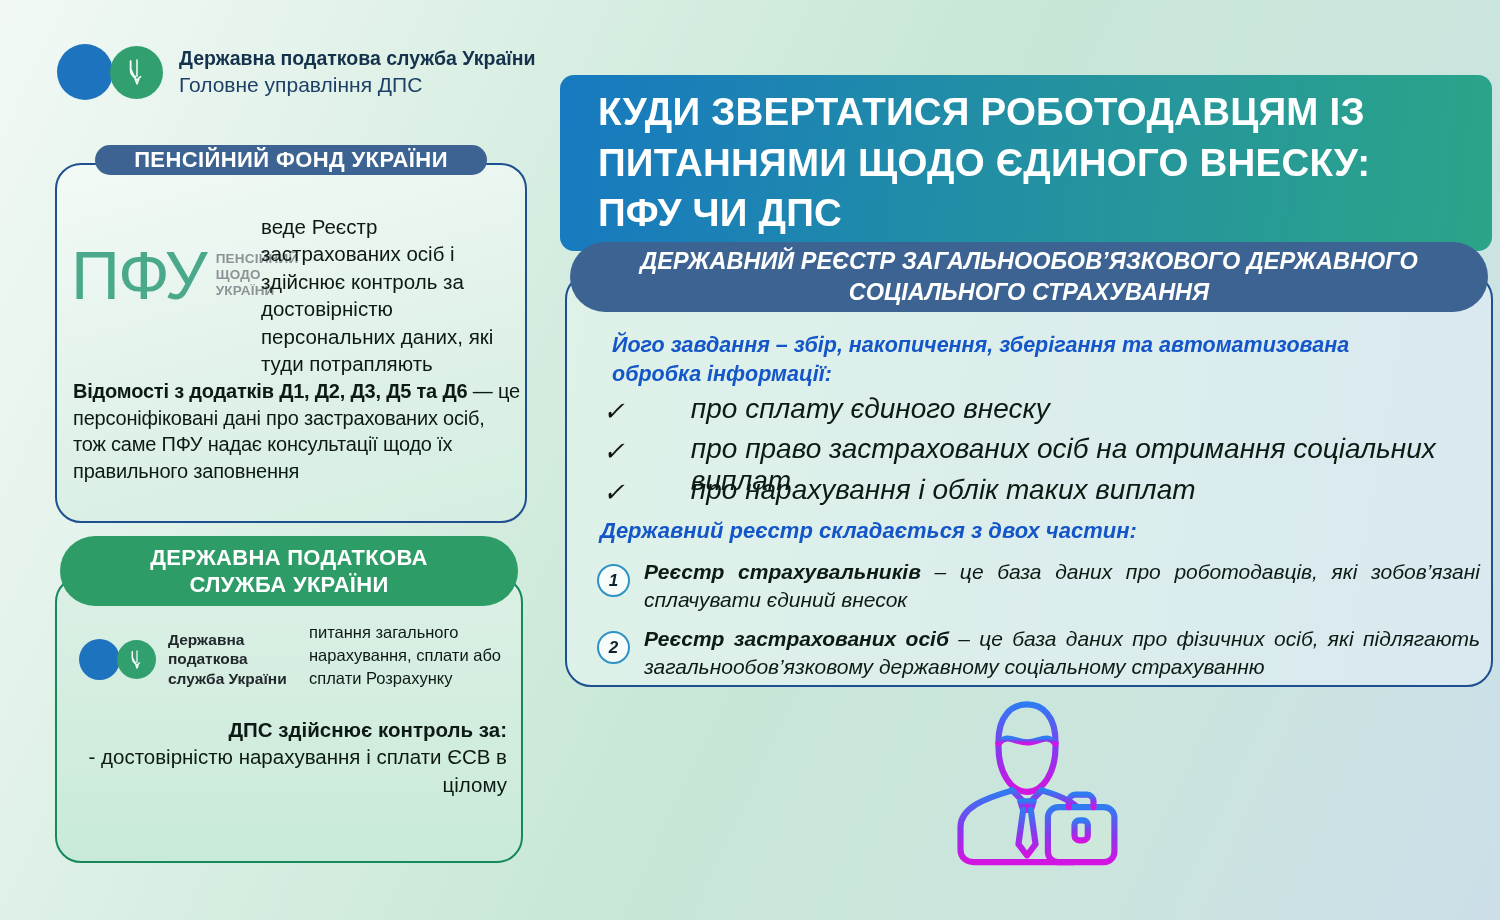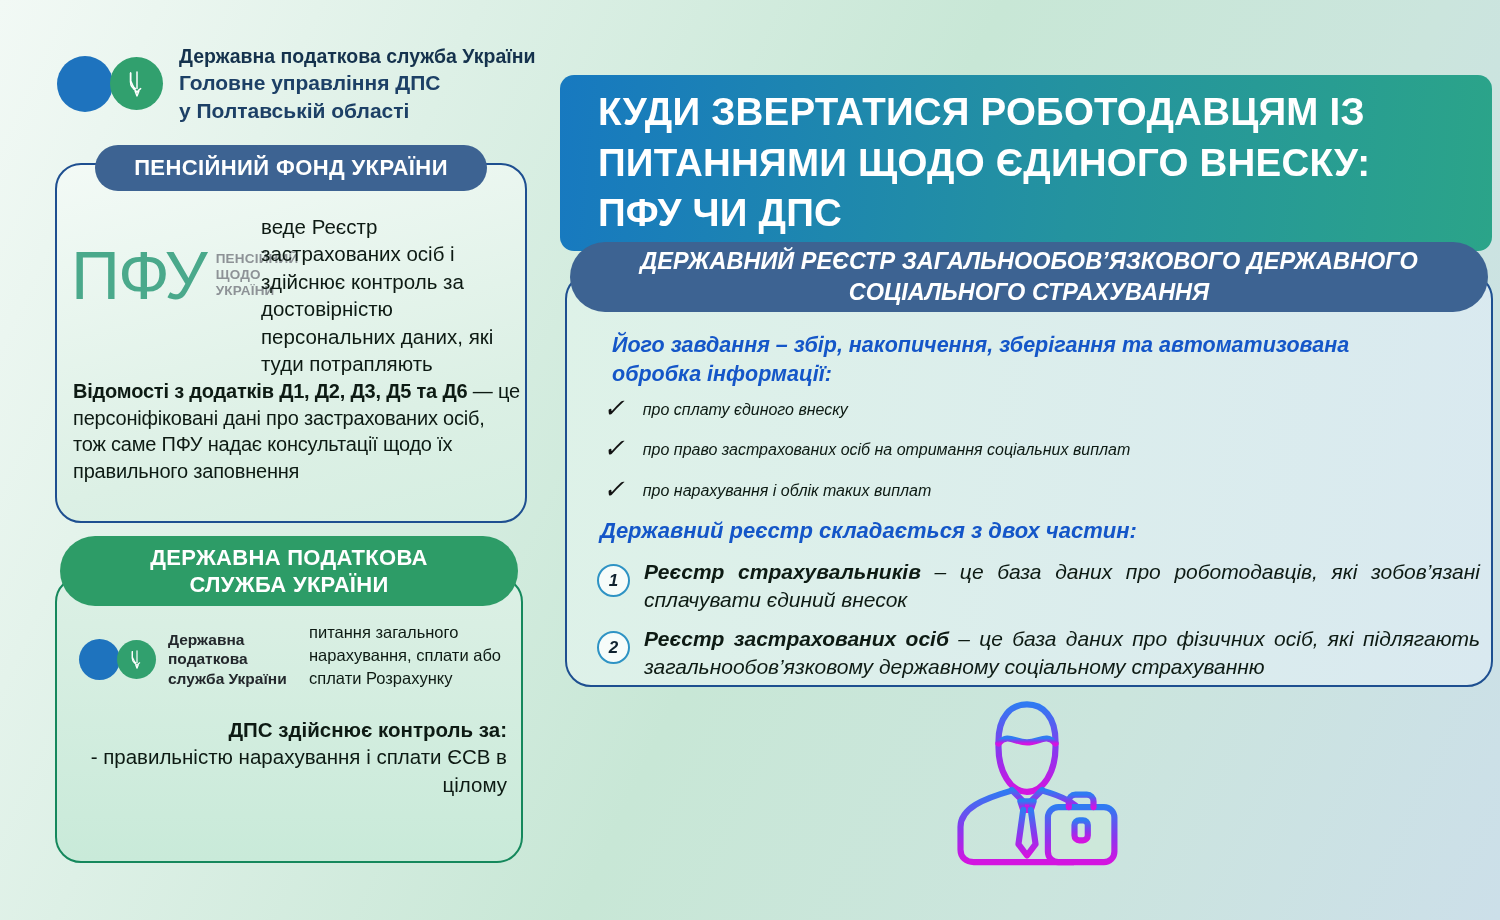--- a/index.html
+++ b/index.html
@@ -11,27 +11,27 @@
   
   .brand{position:absolute;left:57px;top:44px;display:flex;align-items:center;gap:16px;}
   .brand-circles{display:flex;align-items:center;}
   .circle{border-radius:50%;}
   .circle.blue{width:56px;height:56px;background:#1e73be;}
   .circle.green{width:53px;height:53px;background:#31a06e;margin-left:-3px;display:flex;align-items:center;justify-content:center;}
   .circle.green.small{width:39px;height:39px;}
   .circle.blue.small{width:41px;height:41px;}
   .brand-text{line-height:1.3;}
   .brand-line1{font-size:19.5px;font-weight:bold;color:#15324d;}
-  .brand-line2,.brand-line3{font-size:21px;font-weight:bold;color:#1d4066;}
+  .brand-line2,.brand-line3{font-size:21px;font-weight:normal;color:#1d4066;}
   
   .card{position:absolute;border:2.5px solid #1e4f90;border-radius:26px;}
   .card.pfu{left:55px;top:163px;width:468px;height:356px;background:linear-gradient(165deg,#f3faf6 0%,#dcf0e5 70%,#d5eee1 100%);}
   .card.dps{left:55px;top:576px;width:464px;height:283px;border-color:#15885c;background:linear-gradient(180deg,#dcf0e5 0%,#c9ead9 100%);}
   .pill{position:absolute;display:flex;align-items:center;justify-content:center;text-align:center;color:#fff;font-weight:bold;border-radius:35px;}
-  .pill.pfu-h{left:38px;right:38px;top:-20px;height:46px;background:#3d6392;font-size:22px;letter-spacing:.4px;align-items:center;}
+  .pill.pfu-h{left:38px;right:38px;top:-20px;height:30px;background:#3d6392;font-size:22px;letter-spacing:.4px;align-items:center;}
   .pill.dps-h{left:3px;right:3px;top:-42px;height:70px;background:#2d9c67;font-size:22px;line-height:1.25;letter-spacing:.3px;}
   .pill.reg-h{left:3px;right:3px;top:-33px;height:70px;background:#3d6392;font-size:23.5px;line-height:1.3;}
   .pill.reg-h .pill-inner{width:820px;}
   .pill.dps-h .pill-inner{width:360px;}
   .pfu-logo{position:absolute;left:14px;top:76px;display:flex;align-items:center;gap:10px;}
   .pfu-mark{font-size:68px;font-weight:400;color:#4aa98b;letter-spacing:-2px;line-height:1;}
   .pfu-caption{font-size:13.5px;font-weight:bold;color:#8d9296;line-height:1.2;letter-spacing:.2px;}
   .pfu-intro{position:absolute;left:204px;top:48px;width:258px;font-size:20.5px;color:#0d1a13;line-height:1.34;}
   .pfu-note{position:absolute;left:16px;top:213px;width:448px;font-size:20px;color:#0d1a13;line-height:1.33;letter-spacing:-.2px;}
   .b{font-weight:bold;}
@@ -44,21 +44,21 @@
     background:linear-gradient(95deg,#1779c0 0%,#24939f 55%,#2ba489 100%);
     display:flex;align-items:center;margin-top:35px;}
   .banner-title{padding:6px 38px;color:#fff;font-weight:800;font-size:38.5px;line-height:1.32;letter-spacing:.2px;}
   .card.registry{left:565px;top:273px;width:924px;height:410px;background:linear-gradient(100deg,#def2e8 0%,#d9e9f0 100%);font-style:italic;}
   .reg-intro{position:absolute;left:33px;top:56px;width:820px;font-size:21.5px;font-weight:bold;color:#1456c8;line-height:1.35;margin-left:12px;}
   .check-row{position:absolute;left:36px;display:flex;align-items:baseline;gap:18px;}
   .check-row.c0{top:118px;}
   .check-row.c1{top:158px;}
   .check-row.c2{top:199px;}
   .check-glyph{font-size:26px;color:#111;line-height:1;transform:translateY(2px);}
-  .check-text{font-size:16px;color:#0d1a13;}
+  .check-text{font-size:28px;color:#0d1a13;margin-left:48px;}
   .parts-intro{position:absolute;left:33px;top:243px;font-size:22px;font-weight:bold;color:#1456c8;}
   .part-row{position:absolute;left:30px;display:flex;gap:14px;align-items:flex-start;}
   .part-row.p0{top:283px;}
   .part-row.p1{top:350px;}
   .num-circle{flex:0 0 auto;width:29px;height:29px;margin-top:6px;border-radius:50%;border:2px solid #2e93c4;background:#f6fcfa;
     display:flex;align-items:center;justify-content:center;font-size:17px;font-weight:bold;color:#10222f;}
   .part-text{width:836px;font-size:21px;color:#0d1a13;line-height:1.32;text-align:justify;}
   .person-icon{position:absolute;left:932px;top:694px;}
   .trident-svg{display:block;}
 </style>
@@ -76,21 +76,20 @@
             <path d="M19 3 v10 c0 -4 -2.5 6.5 -5 7" transform="scale(-1,1) translate(-24,0)"></path>
           <path d="M12 2 v18"></path>
             <path d="M8 20 c1.5 1 2.5 2 4 4 c1.5 -2 2.5 -3 4 -4"></path>
             <path d="M10 23 l2 5 l2 -5"></path>
         </svg>
       </div>
     </div>
     <div class="brand-text">
       <div class="brand-line1">Державна податкова служба України</div>
       <div class="brand-line2">Головне управління ДПС</div>
-      <div class="brand-line3">у Полтавській області</div>
     </div>
   </div>
 
   <div class="card pfu">
     <div class="pill pfu-h">
       <span class="pill-inner">ПЕНСІЙНИЙ ФОНД УКРАЇНИ</span>
     </div>
     <div class="pfu-logo">
       <div class="pfu-mark">ПФУ</div>
       <div class="pfu-caption">
@@ -124,21 +123,21 @@
       </div>
       <div class="dps-caption">
         <div>Державна</div>
         <div>податкова</div>
         <div>служба України</div>
       </div>
     </div>
     <div class="dps-intro">питання загального нарахування, сплати або сплати Розрахунку</div>
     <div class="dps-control">
       <div class="b">ДПС здійснює контроль за:</div>
-      <div>- правильністю нарахування і сплати ЄСВ в цілому</div>
+      <div>- достовірністю нарахування і сплати ЄСВ в цілому</div>
     </div>
   </div>
 
   <div class="banner">
     <div class="banner-title">КУДИ ЗВЕРТАТИСЯ РОБОТОДАВЦЯМ ІЗ ПИТАННЯМИ ЩОДО ЄДИНОГО ВНЕСКУ: ПФУ ЧИ ДПС</div>
   </div>
 
   <div class="card registry">
     <div class="pill reg-h">
       <span class="pill-inner">ДЕРЖАВНИЙ РЕЄСТР ЗАГАЛЬНООБОВ’ЯЗКОВОГО ДЕРЖАВНОГО СОЦІАЛЬНОГО СТРАХУВАННЯ</span>

